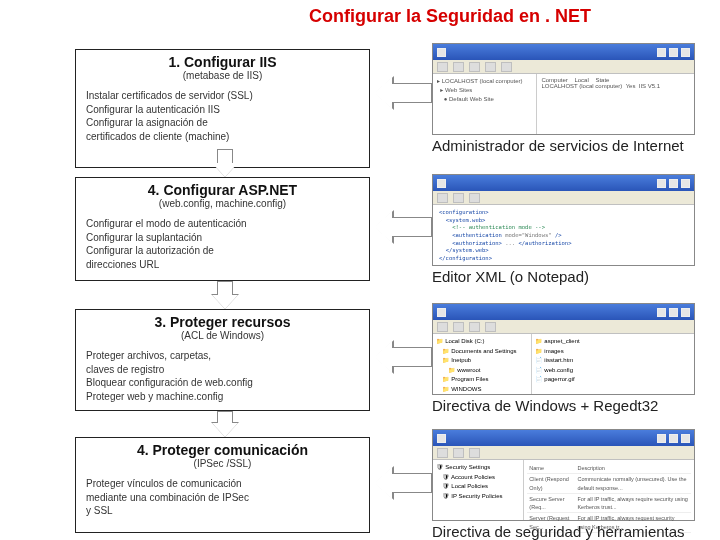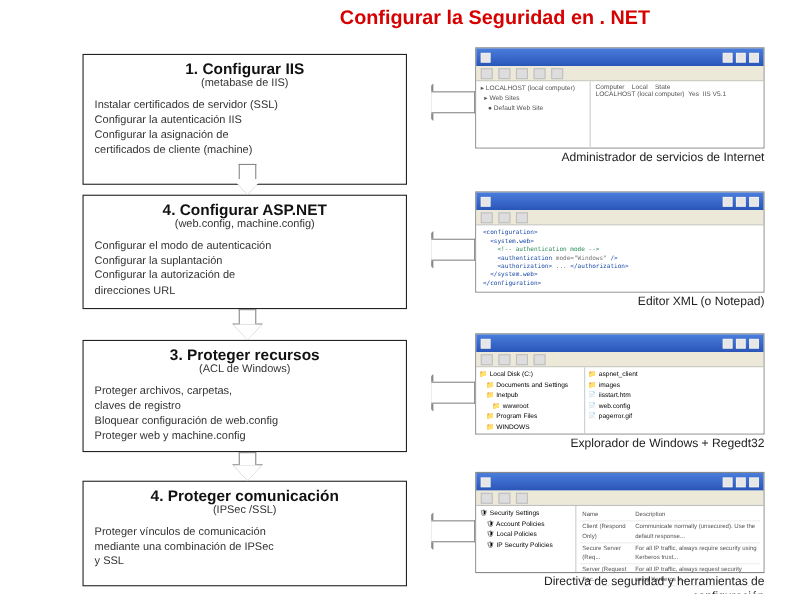--- a/index.html
+++ b/index.html
@@ -98,23 +98,23 @@
   .folder-pane .f::before { content:"📁 "; font-size:6px;}
   .folder-pane .file::before { content:"📄 "; font-size:6px;}
   .sec-tree { width:35%; border-right:1px solid #ccc; font-size:6px; padding:3px; line-height:1.6;}
   .sec-tree .it::before { content:"🛡 "; font-size:6px;}
   .sec-pane { flex:1; font-size:5.5px; padding:3px; line-height:1.5; color:#555;}
   .sec-pane table { width:100%; border-collapse:collapse;}
   .sec-pane td { border-bottom:1px solid #eee; padding:1px 2px;}
 
   .caption {
     position:absolute;
-    font-size:11px;
+    font-size:15px;
     color:#222;
-    text-align:right;
+    text-align:left;
     width: 263px;
   }
 
   
   .arrow-h {
     position:absolute;
     display:flex;
     align-items:center;
   }
   .arrow-h .shaft {
@@ -303,21 +303,21 @@
       </div>
       <div class="folder-pane">
         <div class="f">aspnet_client</div>
         <div class="f">images</div>
         <div class="file">iisstart.htm</div>
         <div class="file">web.config</div>
         <div class="file">pagerror.gif</div>
       </div>
     </div>
   </div>
-  <div class="caption" style="top:368px; left:432px;">Explorador de Windows + Regedt32</div>
+  <div class="caption" style="top:368px; left:432px;">Directiva de Windows + Regedt32</div>
 
   <div class="screenshot" style="top:400px; left:432px;">
     <div class="titlebar">
         <span class="win-sq"></span>
         <span class="win-sq" style="margin-left:auto"></span>
         <span class="win-sq"></span>
         <span class="win-sq"></span>
       </div>
     <div class="toolbar">
         <span class="tbtn"></span>

